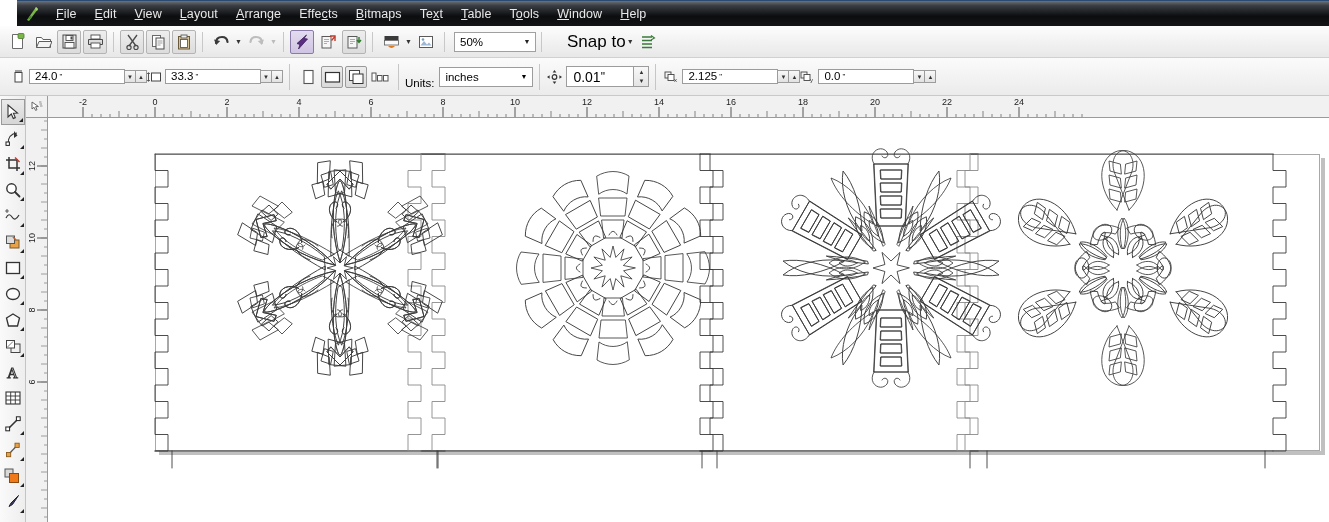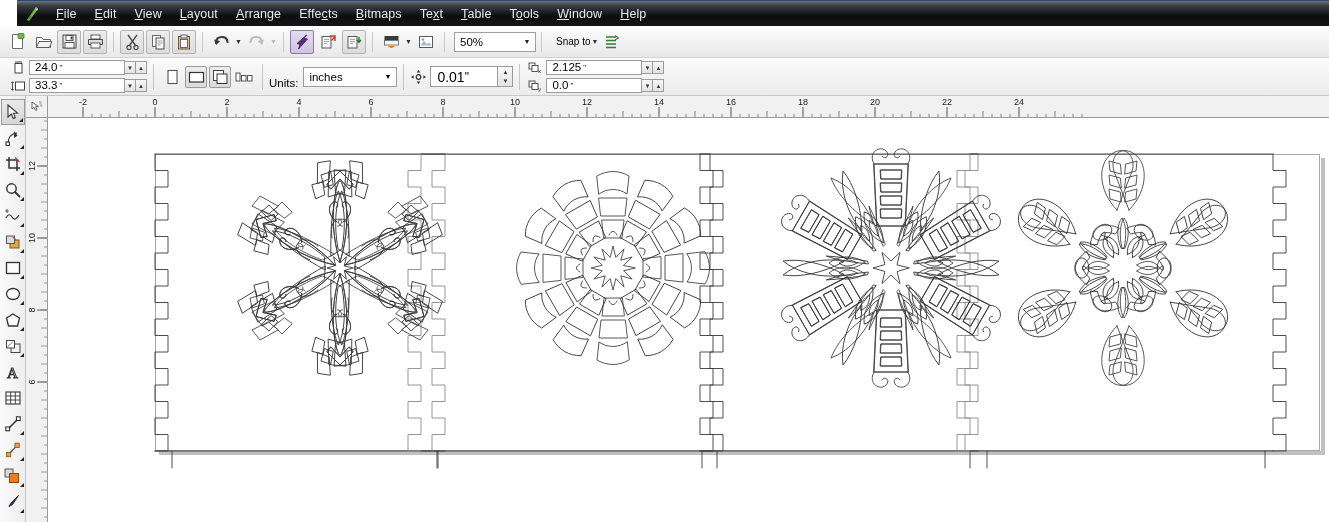--- a/index.html
+++ b/index.html
@@ -54,39 +54,39 @@
   }
   .zoombox{
     width:82px;height:20px;background:#fff;border:1px solid #a0a0a0;
     display:flex;align-items:center;margin-left:4px;box-sizing:border-box;
   }
   .zoombox .zv{flex:1;padding-left:5px;font-size:11.5px;color:#000;}
   .zoombox .zdd{
     width:16px;height:18px;display:flex;align-items:center;justify-content:center;
     font-size:7px;color:#222;
   }
-  .snaplabel{font-size:10px;color:#000;margin-left:9px;white-space:nowrap;}
+  .snaplabel{font-size:17px;color:#000;margin-left:20px;white-space:nowrap;}
 
   
   .propbar{
     position:absolute;left:0;top:58px;width:1329px;height:38px;
     background:linear-gradient(to bottom,#fbfbfb 0%,#f2f2f2 55%,#ebebeb 100%);
     border-bottom:1px solid #c9c9c9;
     display:flex;align-items:center;padding-left:3px;box-sizing:border-box;
   }
   .combo{
     height:20px;background:#fff;border:1px solid #9c9c9c;
     display:flex;align-items:center;box-sizing:border-box;
   }
   .combo .cv{flex:1;padding-left:5px;font-size:11.5px;white-space:nowrap;overflow:hidden;}
   .combo .cdd{width:17px;height:18px;display:flex;align-items:center;justify-content:center;font-size:7px;}
   .papercombo{width:160px;margin-left:2px;}
   .unitcombo{width:94px;}
 
-  .dimgroup{display:flex;flex-direction:column;justify-content:center;margin-left:8px;}
+  .dimgroup{display:flex;flex-direction:row;justify-content:center;margin-left:8px;}
   .dimrow{display:flex;align-items:center;height:16px;margin:1px 0;}
   .dimicon{width:15px;height:14px;margin-right:3px;position:relative;}
   .numfield{
     width:96px;height:15px;background:#fff;border:1px solid #9c9c9c;
     display:flex;align-items:center;box-sizing:border-box;position:relative;
   }
   .numfield .nv{padding-left:5px;font-size:11.5px;line-height:13px;}
   .numfield .unit{font-size:8px;vertical-align:top;margin-left:2px;color:#000;}
   .spinpair{display:flex;margin-left:0px;}
   .spinbtn{

